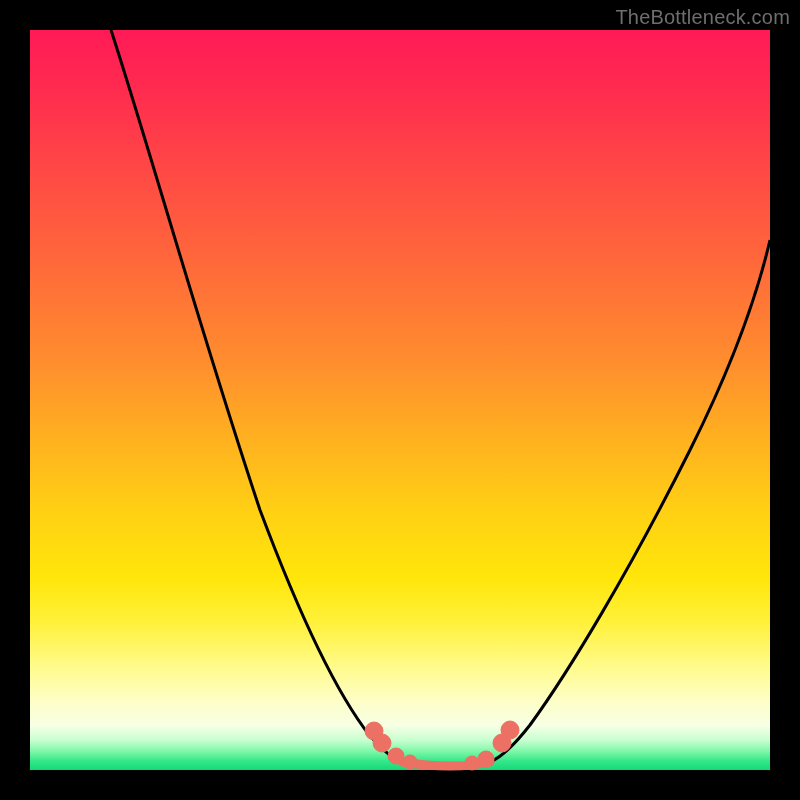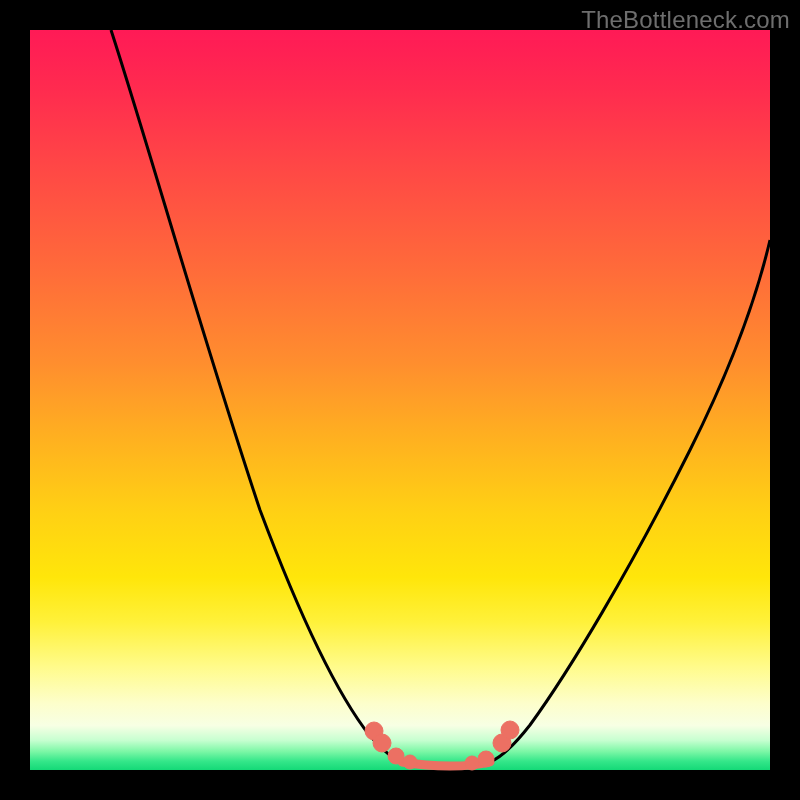--- a/index.html
+++ b/index.html
@@ -44,21 +44,21 @@
       #7cf7a6 97.5%,
       #35e78a 98.8%,
       #14d977 100%
     );
   }
   .watermark {
     position: absolute;
     top: 6px;
     right: 10px;
     color: #6e6e6e;
-    font-size: 24px;
+    font-size: 20px;
     font-weight: 500;
     letter-spacing: 0.2px;
     pointer-events: none;
   }
   svg.curve {
     position: absolute;
     left: 30px;
     top: 30px;
     width: 740px;
     height: 740px;

